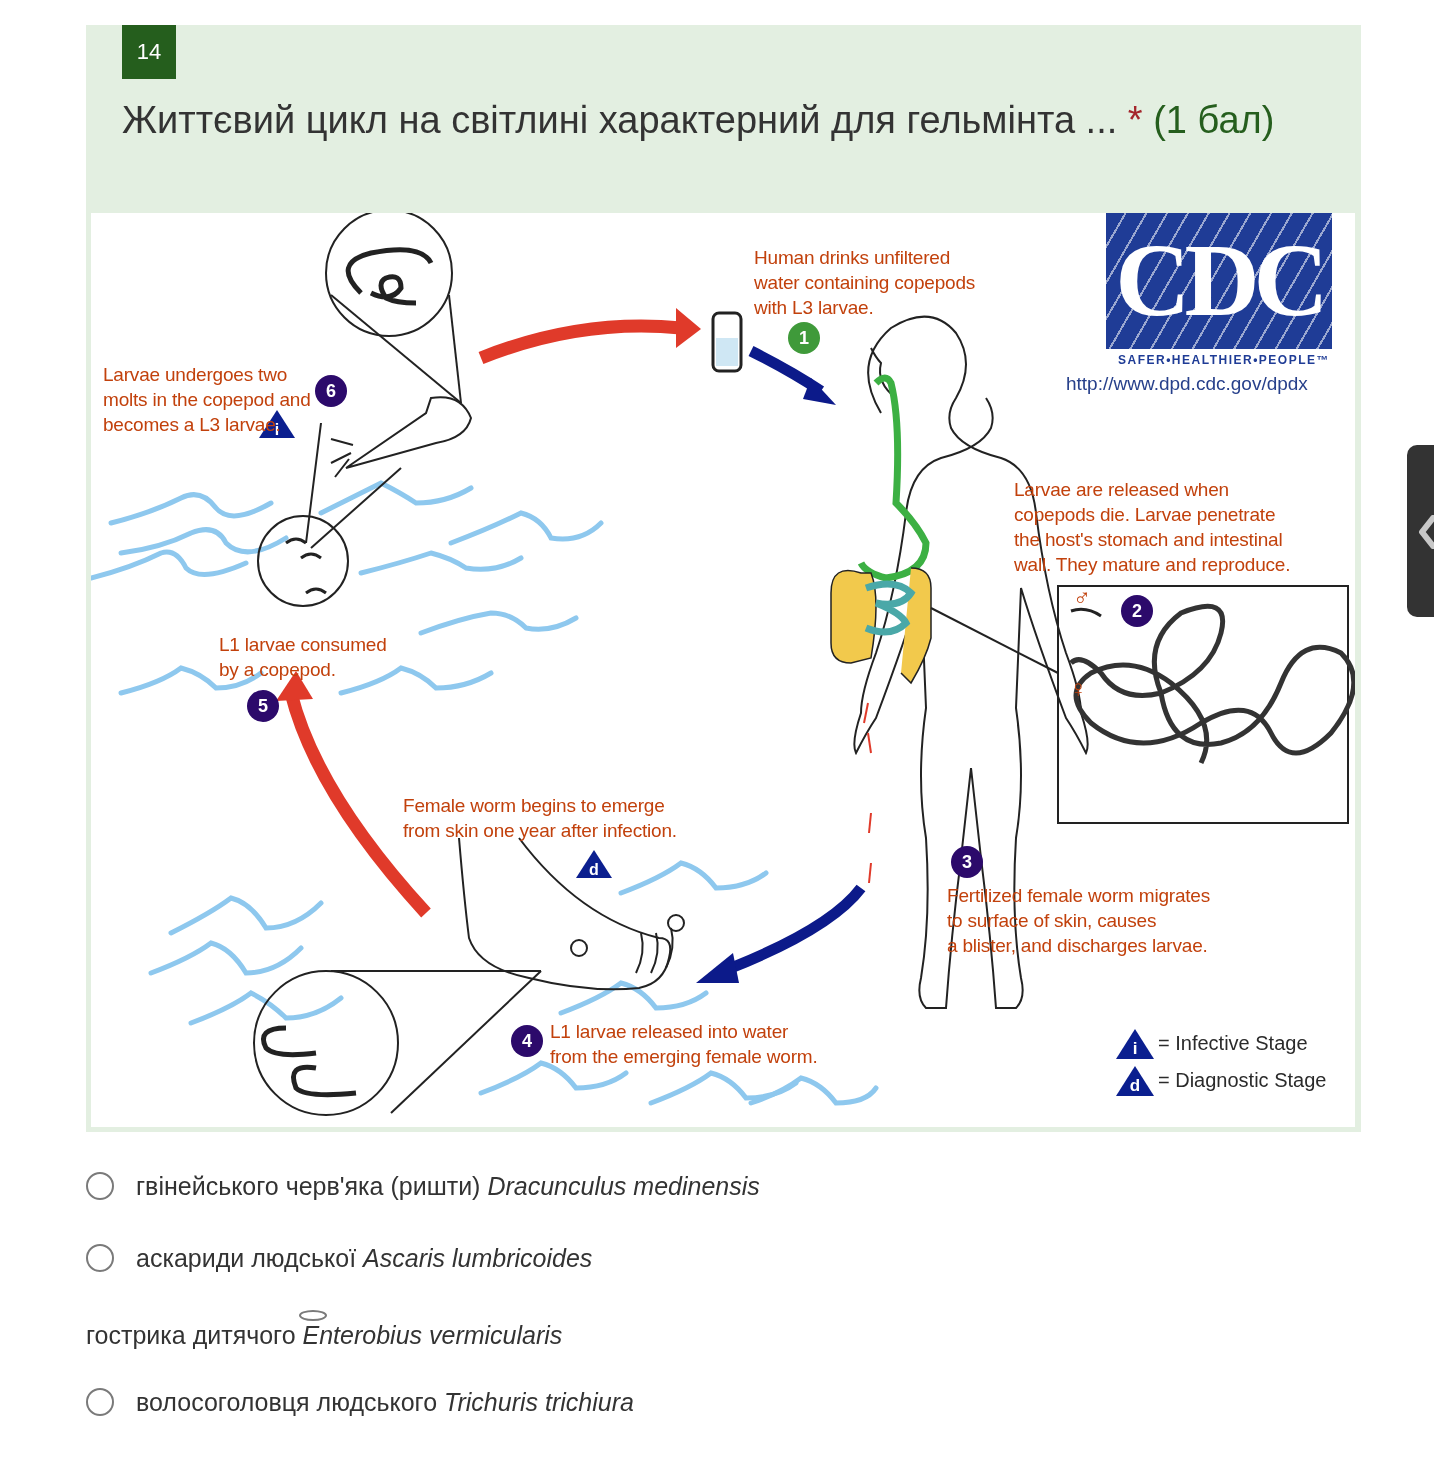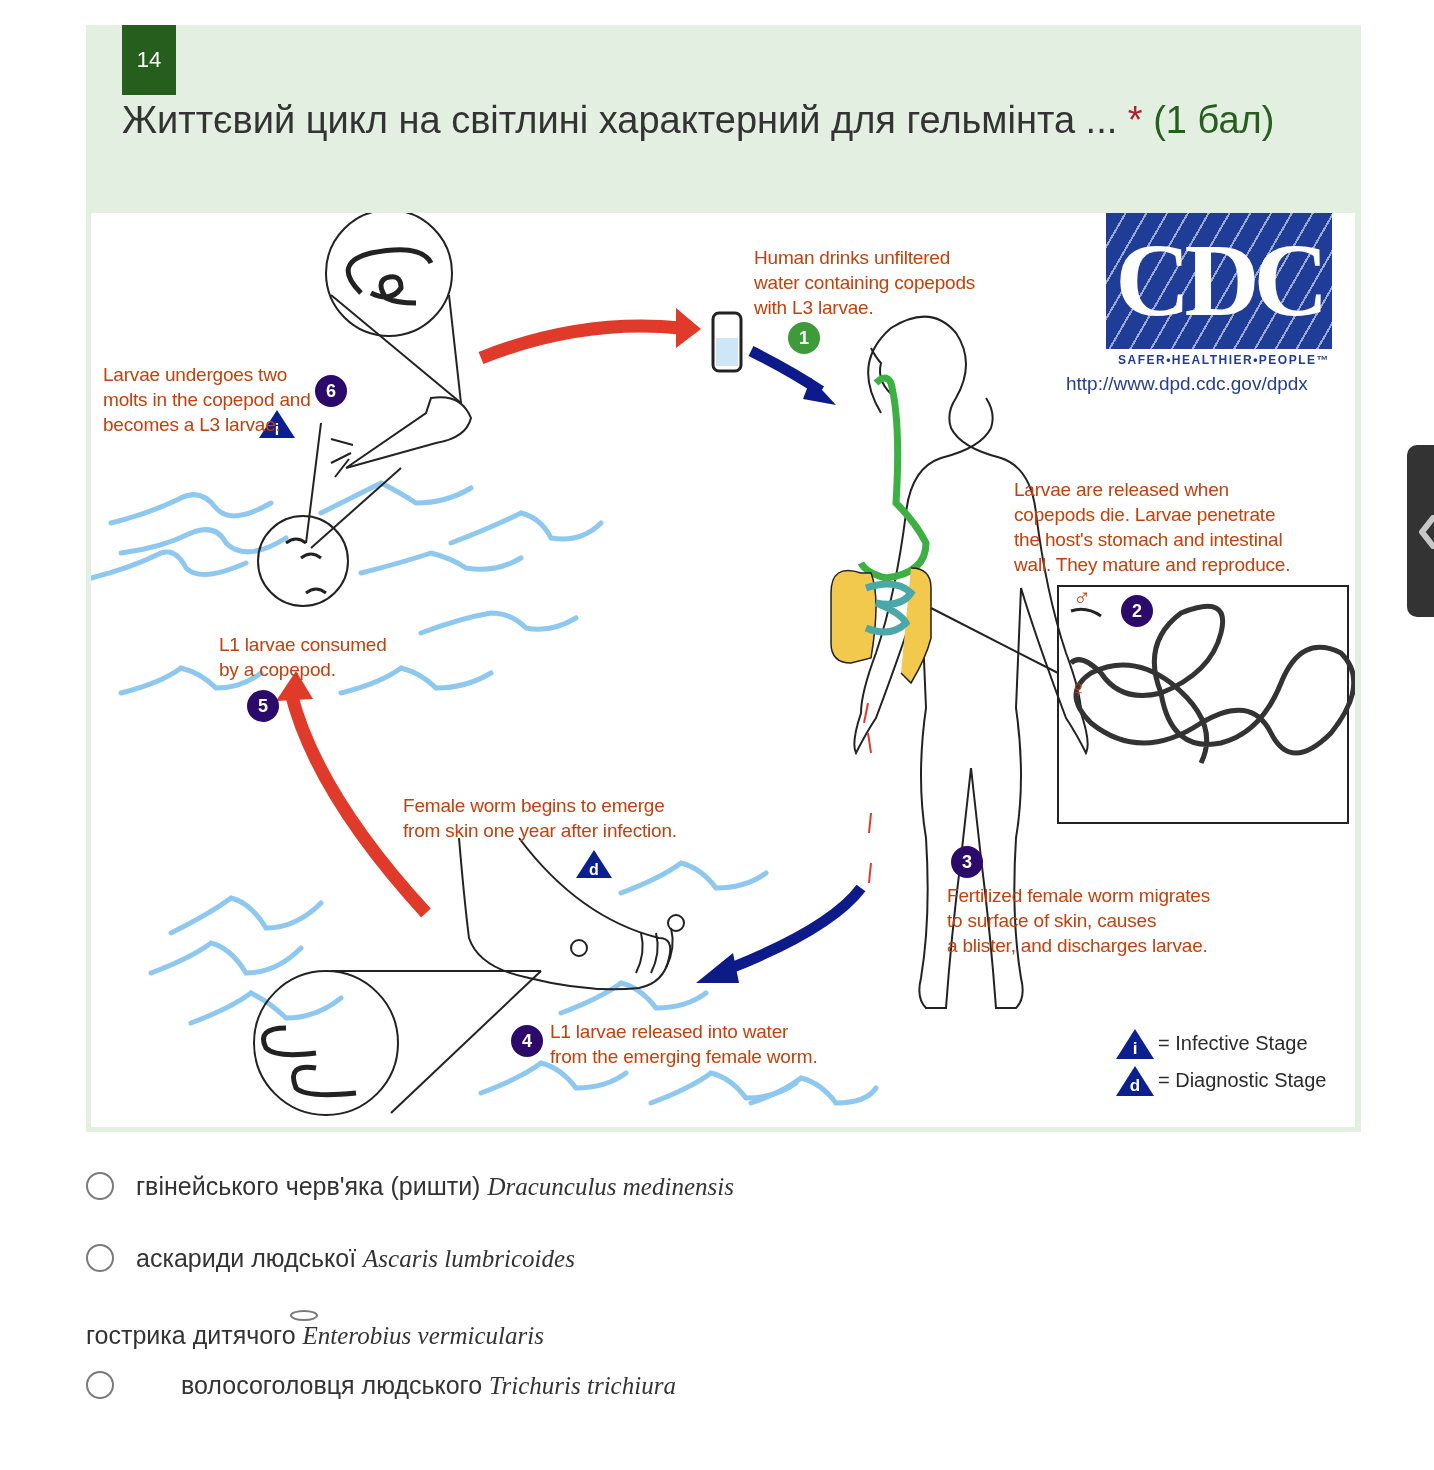--- a/index.html
+++ b/index.html
@@ -5,21 +5,21 @@
   html, body { margin: 0; padding: 0; }
   body {
     width: 1434px; height: 1470px; background: #ffffff; position: relative; overflow: hidden;
     font-family: "Liberation Sans", sans-serif;
   }
   .question-card {
     position: absolute; left: 86px; top: 25px; width: 1275px; height: 1107px;
     background: #e3efe1;
   }
   .q-number {
-    position: absolute; left: 36px; top: 0; width: 54px; height: 70px;
+    position: absolute; left: 36px; top: 0; width: 54px; height: 54px;
     background: #255e1d; color: #ffffff; font-size: 22px;
     display: flex; align-items: center; justify-content: center;
   }
   .q-title {
     position: absolute; left: 36px; top: 74px; font-size: 38px; color: #333333; white-space: nowrap;
   }
   .q-title .req { color: #a4262c; }
   .q-title .points { color: #255e1d; }
   .figure {
     position: absolute; left: 5px; top: 188px; width: 1264px; height: 914px; background: #ffffff;
@@ -70,21 +70,21 @@
   .side-tab svg { position: absolute; left: 10px; top: 70px; }
   .options { position: absolute; left: 86px; top: 1150px; }
   .option {
     position: absolute; left: 0; height: 40px; display: flex; align-items: center; white-space: nowrap;
   }
   .radio {
     width: 28px; height: 28px; border: 2.5px solid #7a7a7a; border-radius: 50%; box-sizing: border-box;
     margin-right: 22px; background: #fff;
   }
   .opt-text { font-size: 25px; color: #333333; }
-  .opt-text em { font-style: italic; font-family: Liberation Serif, serif; }
+  .opt-text em { font-style: italic; }
 </style>
 </head>
 <body>
 
 <div class="question-card">
   <div class="q-number">14</div>
   <div class="q-title">
     <span>Життєвий цикл на світлині характерний для гельмінта ...</span>
     <span class="req">*</span>
     <span class="points">(1 бал)</span>
@@ -246,17 +246,17 @@
     <span class="opt-text"><span>гвінейського черв'яка (ришти) </span><em>Dracunculus medinensis</em></span>
   </label>
   <label class="option" style="top:88px;">
     <span class="radio"></span>
     <span class="opt-text"><span>аскариди людської </span><em>Ascaris lumbricoides</em></span>
   </label>
   <label class="option" style="top:160px;flex-direction:column;">
     <span class="radio"></span>
     <span class="opt-text"><span>гострика дитячого </span><em>Enterobius vermicularis</em></span>
   </label>
-  <label class="option" style="top:215px;gap:45px;">
+  <label class="option" style="top:232px;">
     <span class="radio"></span>
     <span class="opt-text"><span>волосоголовця людського </span><em>Trichuris trichiura</em></span>
   </label>
 </div>
 
 </body></html>

